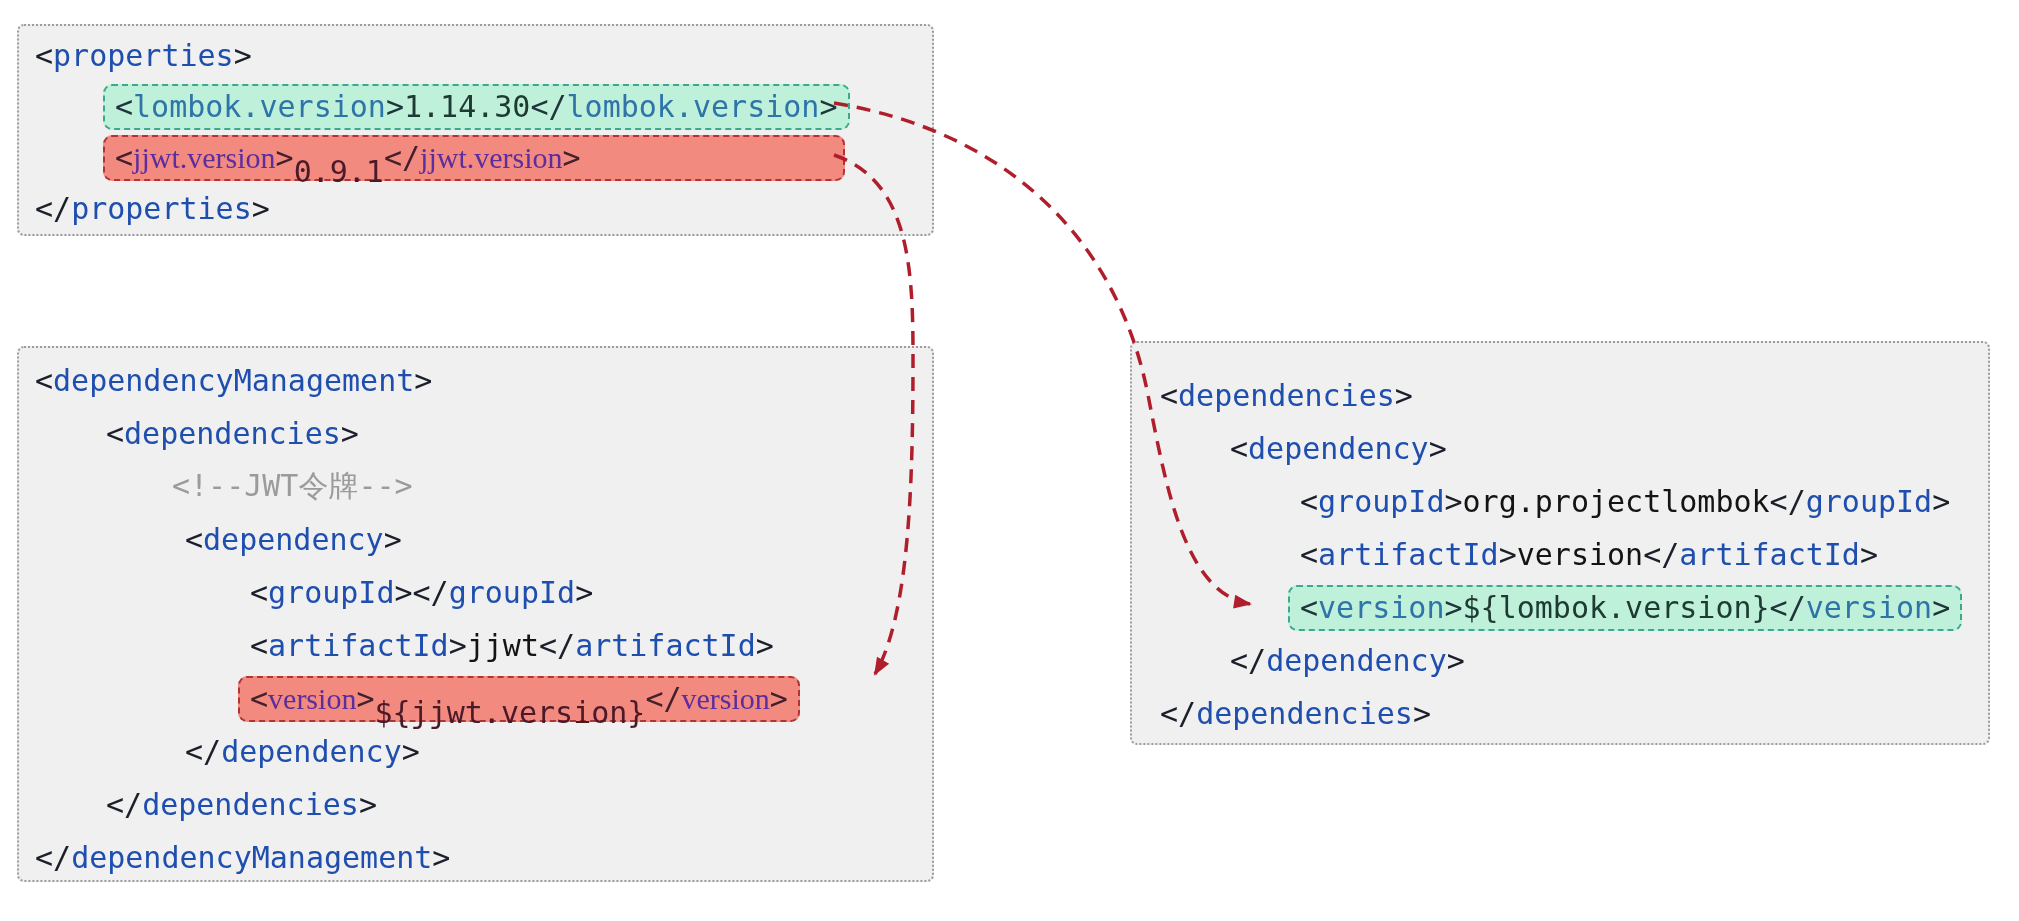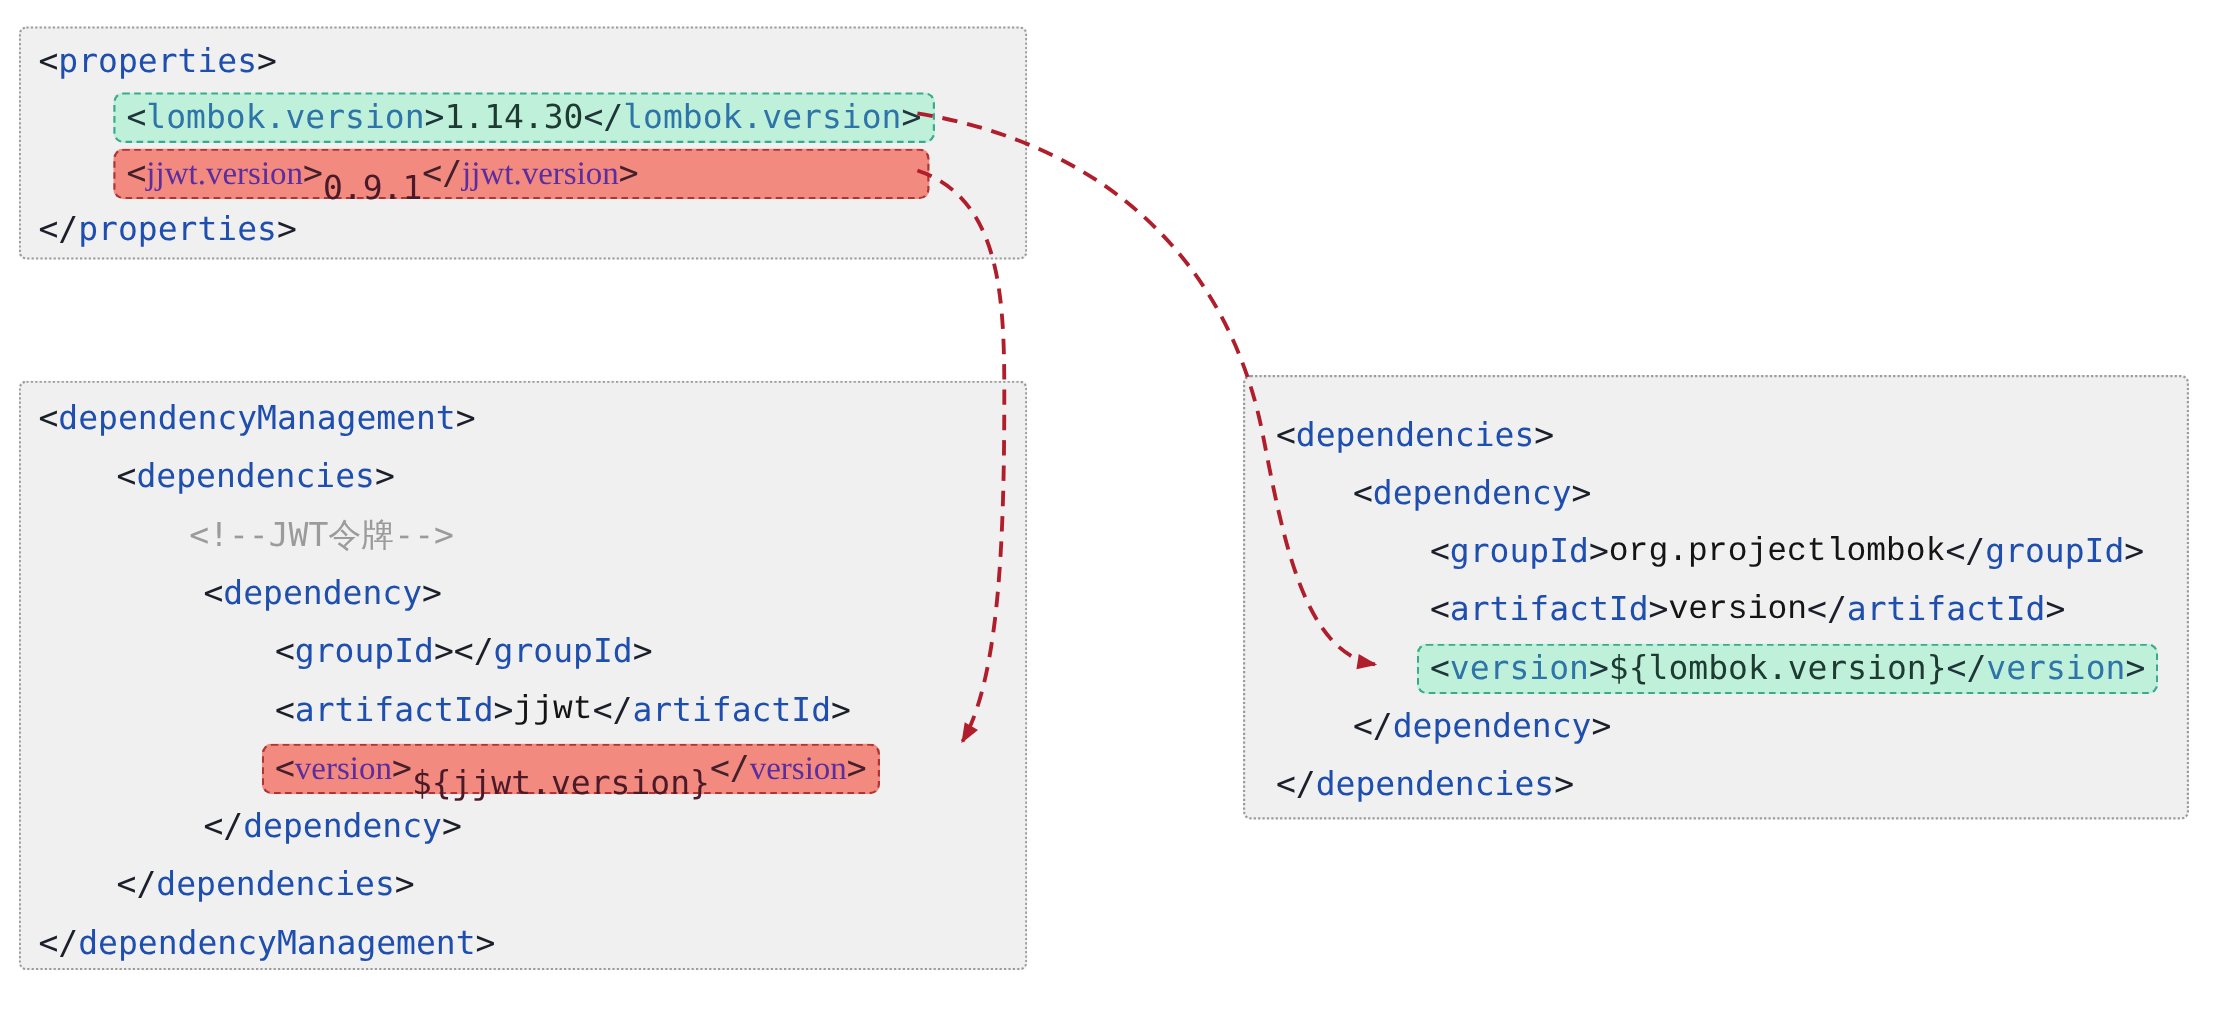--- a/index.html
+++ b/index.html
@@ -37,21 +37,21 @@
     align-items: center;
     height: 46px;
     box-sizing: border-box;
     padding: 0 10px;
     border-radius: 9px;
   }
   .hl-green { background: var(--green-highlight-bg, #bff0d9); border: 2px dashed var(--green-highlight-border, #3aa98e); }
   .hl-red   { background: var(--red-highlight-bg,   #f28a80); border: 2px dashed var(--red-highlight-border,   #b23333); }
   .c-tag     { color: var(--tag-blue,         #1e4eae); }
   .c-punct   { color: var(--punct-dark,       #1b1f2a); }
-  .c-text    { color: var(--value-black,      #141414); font-family: Liberation Mono, monospace; }
+  .c-text    { color: var(--value-black,      #141414); }
   .c-comment { color: var(--comment-gray,     #9b9b9b); }
   .c-tag-g   { color: var(--green-tag-text,   #2e74a8); }
   .c-punct-g { color: var(--green-punct-text, #20343c); }
   .c-val-g   { color: var(--green-value-text, #1d3b33); }
   .c-tag-r   { color: var(--red-tag-text,     #5b2d9e); font-family: Liberation Serif, serif; }
   .c-punct-r { color: var(--red-punct-text,   #43202b); }
   .c-val-r   { color: var(--red-value-text,   #4a1a28); margin-top: 28px; }
   .arrows-layer {
     position: absolute;
     left: 0; top: 0;

